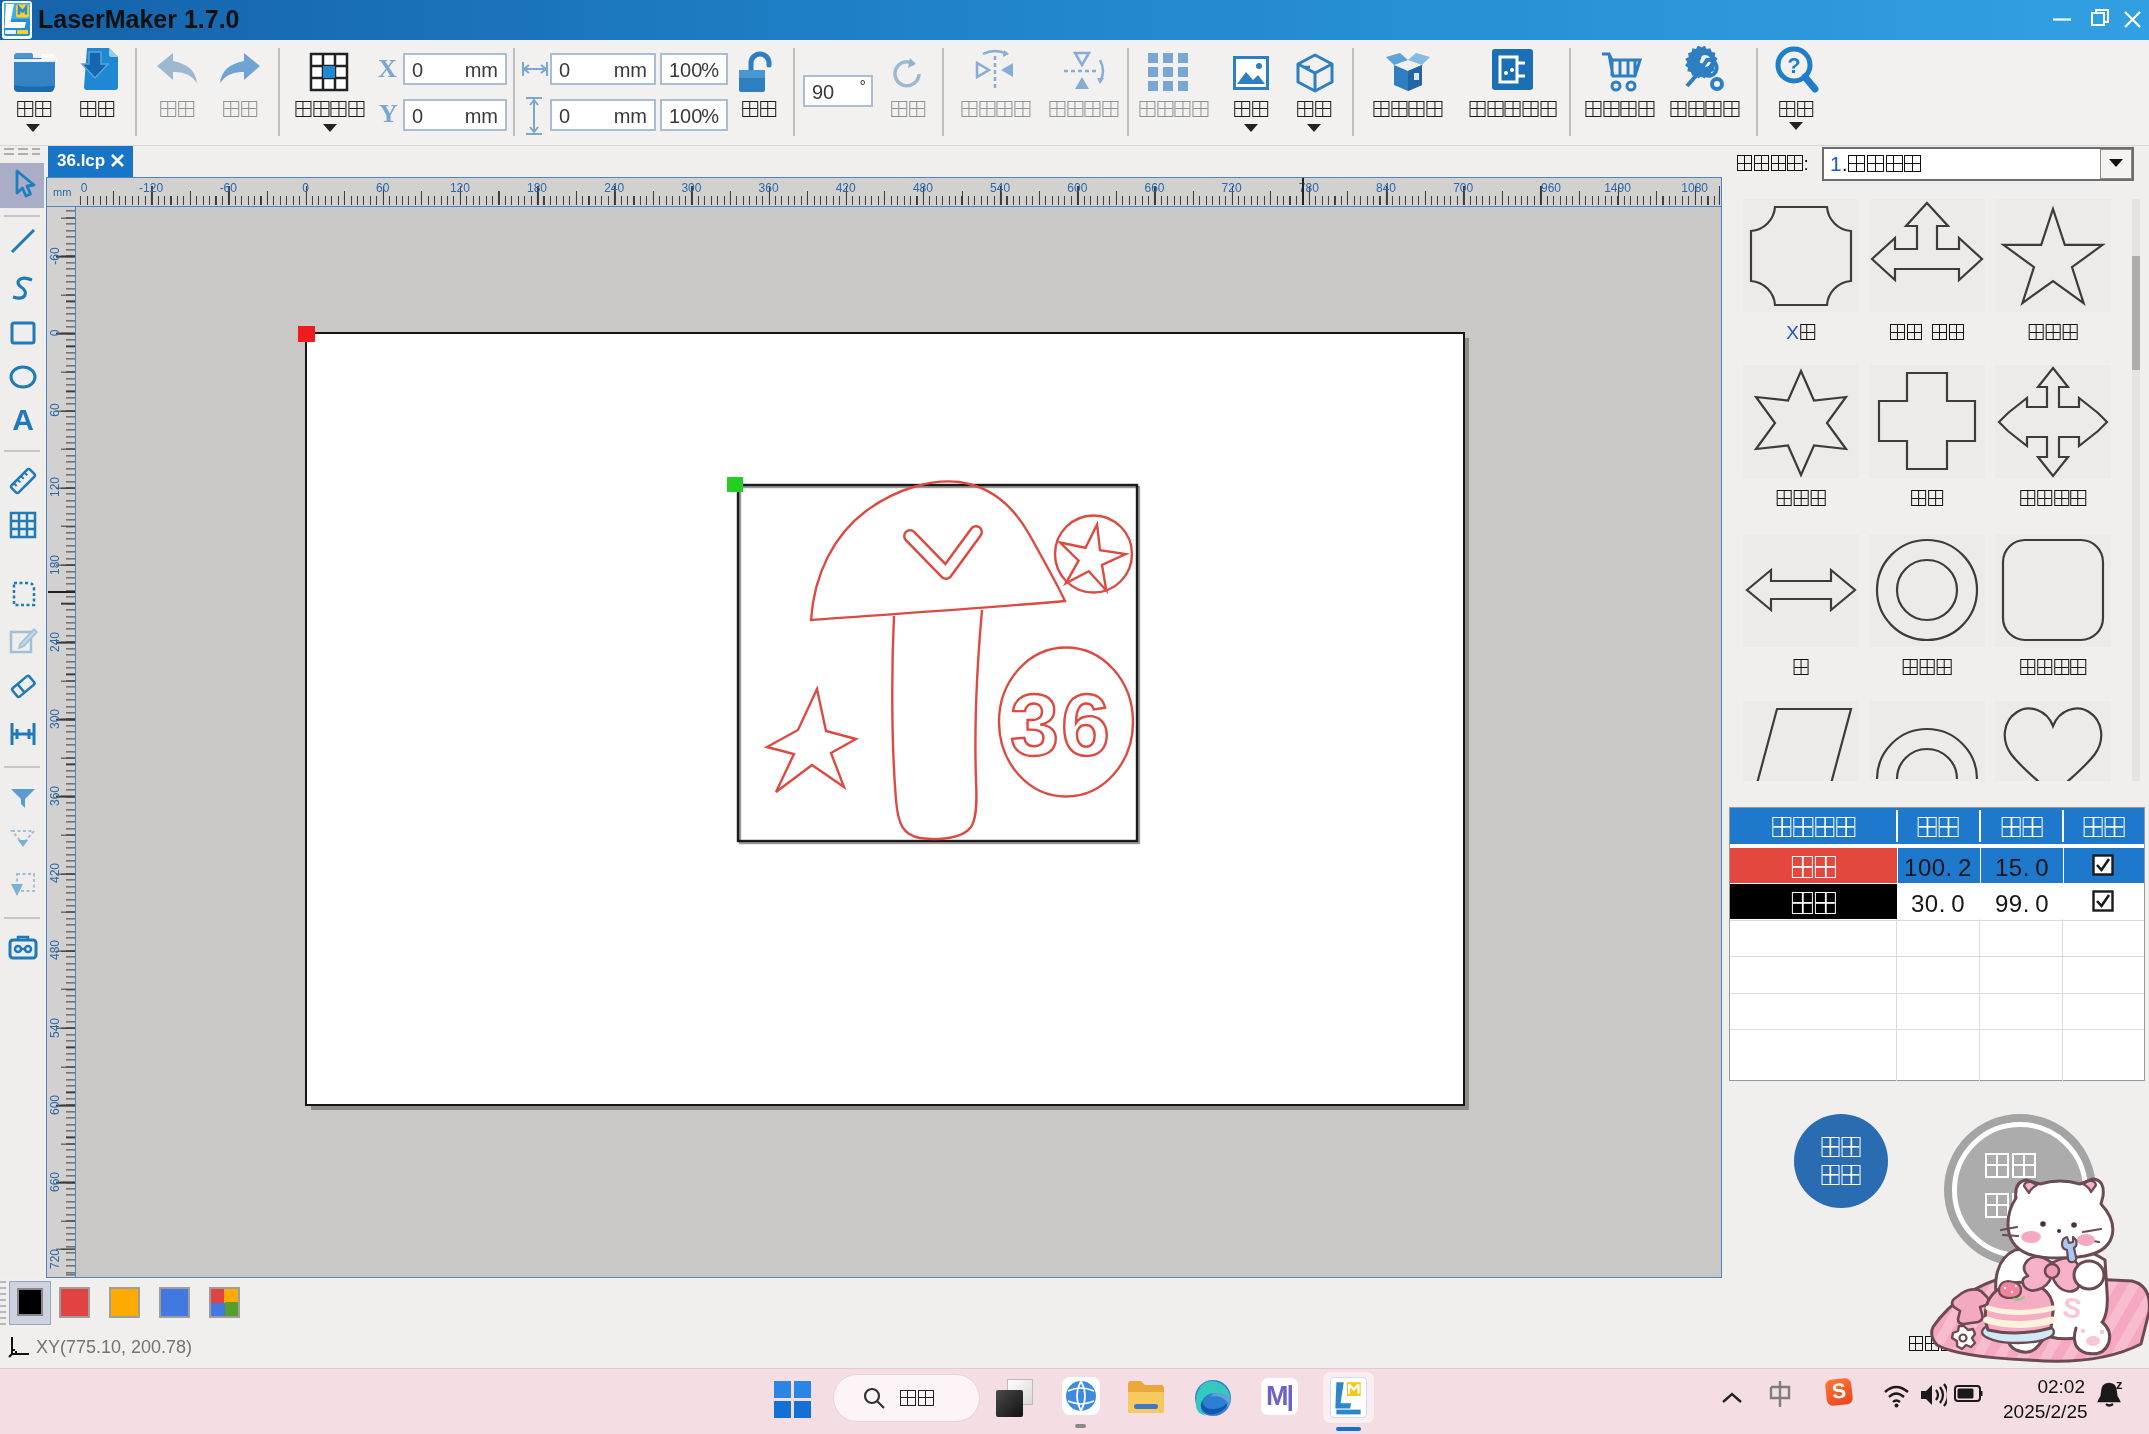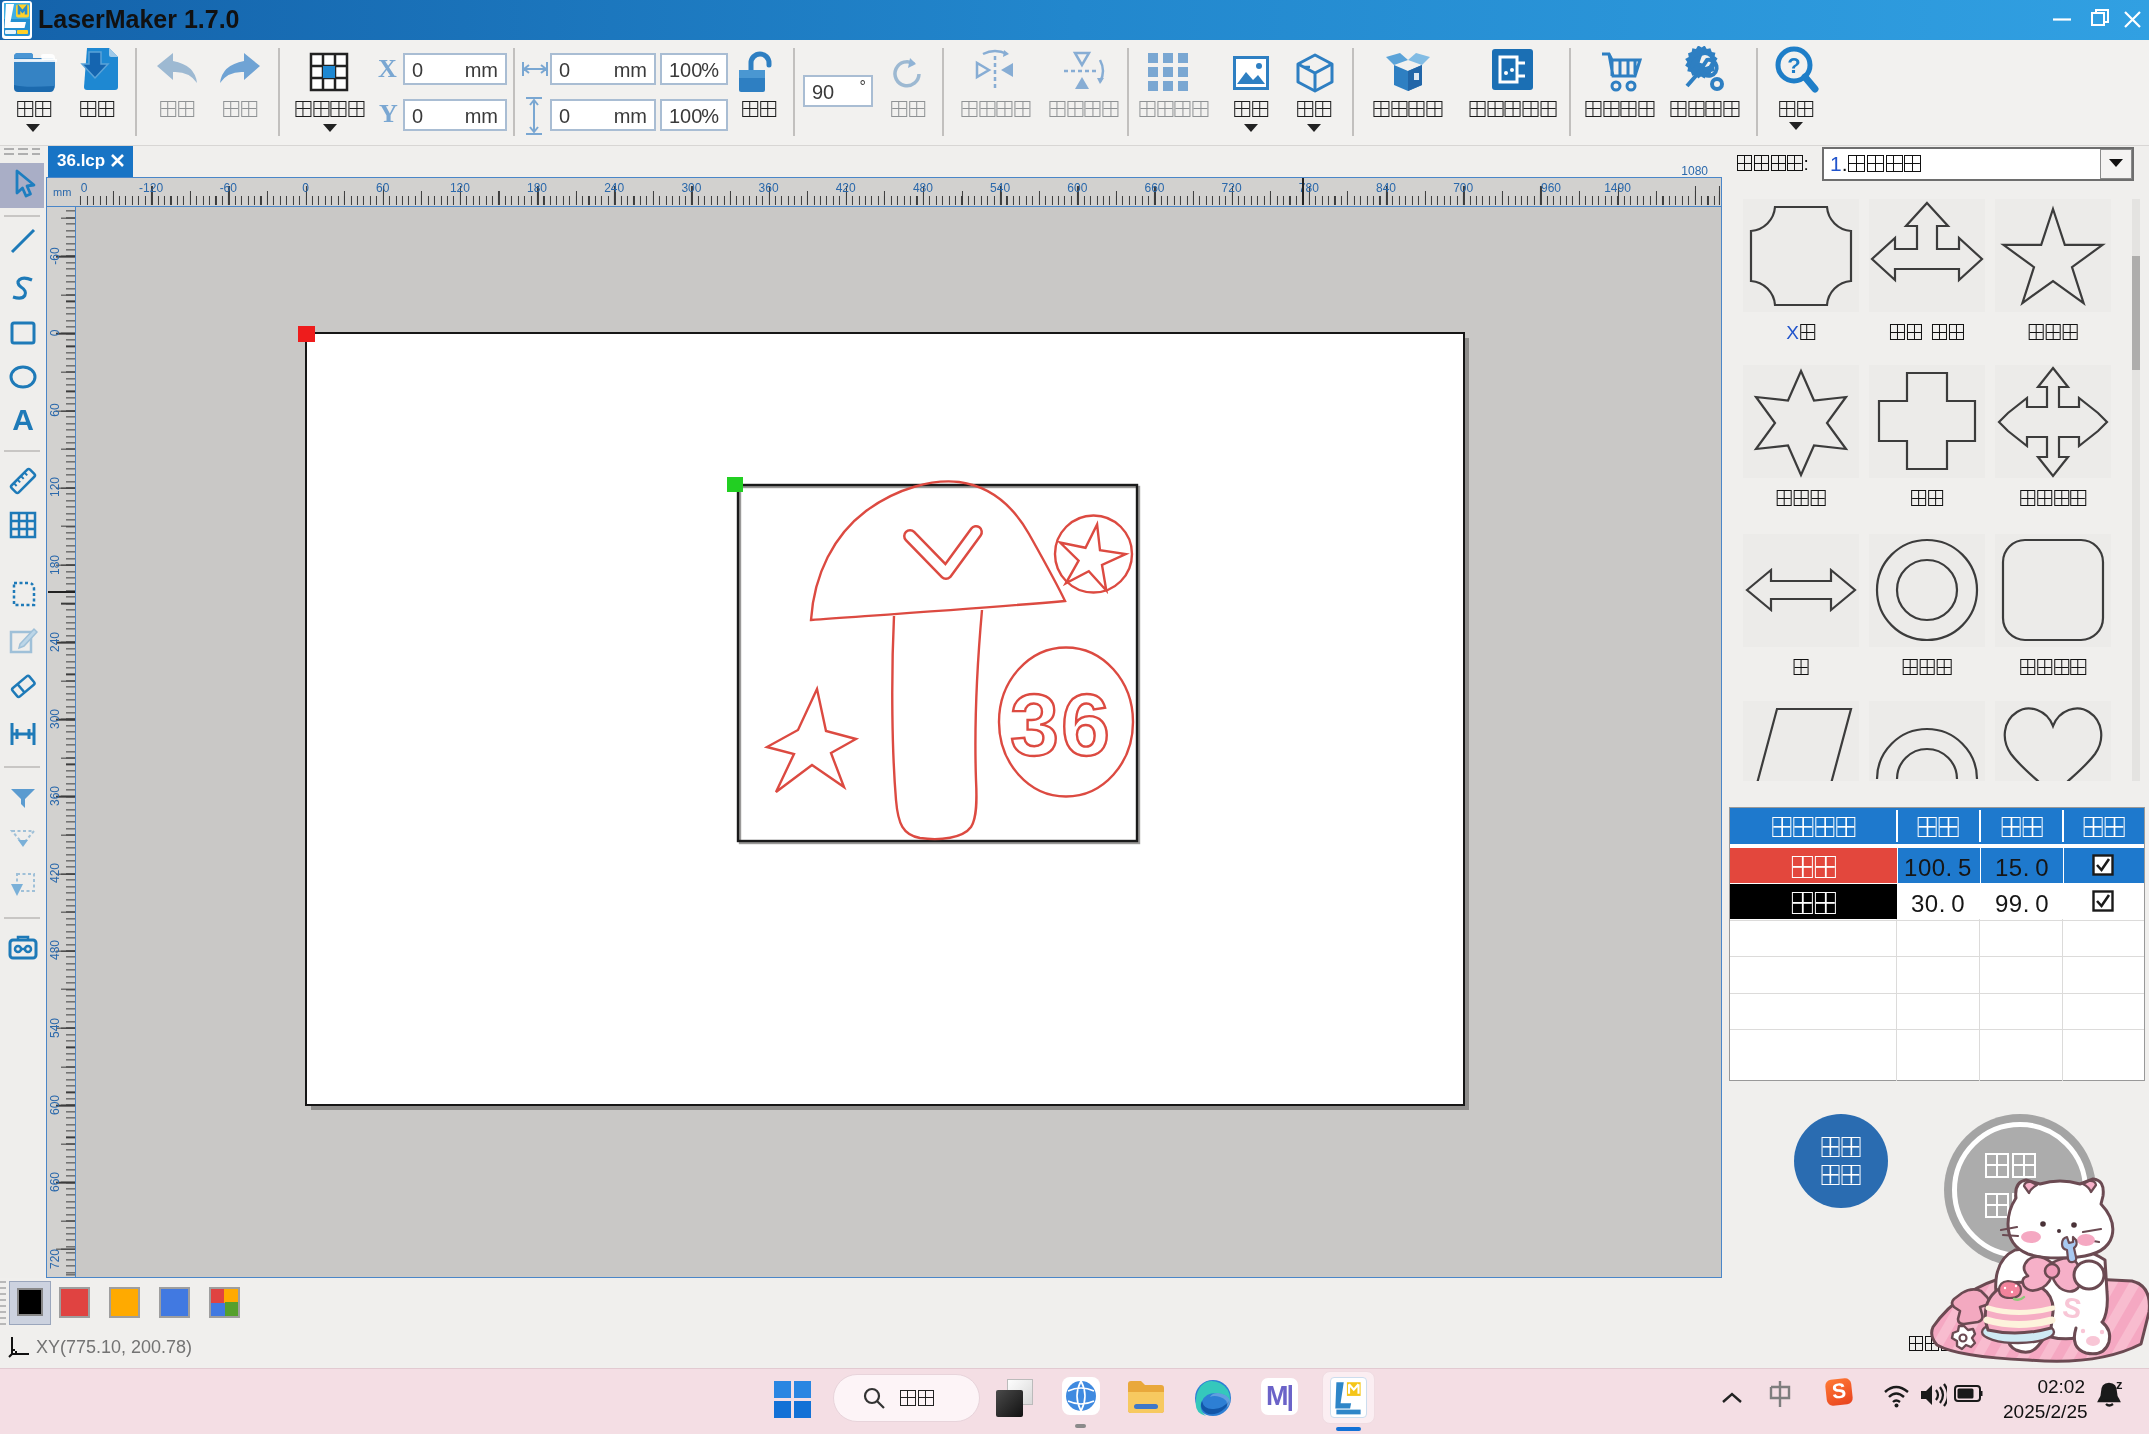--- a/index.html
+++ b/index.html
@@ -311,21 +311,21 @@
 <div class="rlab" style="left:922.9px;top:181px">480</div>
 <div class="rlab" style="left:1000.1px;top:181px">540</div>
 <div class="rlab" style="left:1077.3px;top:181px">600</div>
 <div class="rlab" style="left:1154.5px;top:181px">660</div>
 <div class="rlab" style="left:1231.6px;top:181px">720</div>
 <div class="rlab" style="left:1308.8px;top:181px">780</div>
 <div class="rlab" style="left:1386.0px;top:181px">840</div>
 <div class="rlab" style="left:1463.2px;top:181px">700</div>
 <div class="rlab" style="left:1551px;top:181px">960</div>
 <div class="rlab" style="left:1617.5px;top:181px">1490</div>
-<div class="rlab" style="left:1694.7px;top:164px">1080</div>
+<div class="rlab" style="left:1694.7px;top:181px">1080</div>
 <div class="vlab" style="left:55px;top:255.8px">-60</div>
 <div class="vlab" style="left:55px;top:333.0px">0</div>
 <div class="vlab" style="left:55px;top:410.2px">60</div>
 <div class="vlab" style="left:55px;top:487.4px">120</div>
 <div class="vlab" style="left:55px;top:564.5px">180</div>
 <div class="vlab" style="left:55px;top:641.7px">240</div>
 <div class="vlab" style="left:55px;top:718.9px">300</div>
 <div class="vlab" style="left:55px;top:796.1px">360</div>
 <div class="vlab" style="left:55px;top:873.2px">420</div>
 <div class="vlab" style="left:55px;top:950.4px">480</div>
@@ -435,21 +435,21 @@
 <div class="a" style="left:2022px;top:813px;transform:translateX(-50%);font-size:24px;color:#fff"><span class="k"><i></i><i></i></span></div>
 <div class="a" style="left:2104px;top:813px;transform:translateX(-50%);font-size:24px;color:#fff"><span class="k"><i></i><i></i></span></div>
 <div class="a" style="left:1896px;top:810px;width:2px;height:32px;background:#fff"></div>
 <div class="a" style="left:1979px;top:810px;width:2px;height:32px;background:#fff"></div>
 <div class="a" style="left:2062px;top:810px;width:2px;height:32px;background:#fff"></div>
 <div class="a" style="left:1730px;top:848px;width:167px;height:35px;background:#e3473d"></div>
 <div class="a" style="left:1814px;top:852px;transform:translateX(-50%);font-size:26px;color:#fff"><span class="k"><i></i><i></i></span></div>
 <div class="a" style="left:1898px;top:848px;width:82px;height:35px;background:#1e79cd"></div>
 <div class="a" style="left:1981px;top:848px;width:82px;height:35px;background:#1e79cd"></div>
 <div class="a" style="left:2064px;top:848px;width:80px;height:35px;background:#1e79cd"></div>
-<div class="a" style="left:1938px;top:854px;transform:translateX(-50%);font-size:24px;color:#161616;letter-spacing:0.5px">100. 5</div>
+<div class="a" style="left:1938px;top:854px;transform:translateX(-50%);font-size:24px;color:#161616;letter-spacing:0.5px">100. 2</div>
 <div class="a" style="left:2022px;top:854px;transform:translateX(-50%);font-size:24px;color:#161616;letter-spacing:0.5px">15. 0</div>
 <svg class="a" style="left:2092px;top:854px" width="22" height="22" viewBox="0 0 22 22">
 <rect x="1.5" y="1.5" width="19" height="19" fill="#fff" stroke="#1a1a1a" stroke-width="2.4"></rect>
 <path d="M5 11 l4.5 5 L17 5" fill="none" stroke="#1a1a1a" stroke-width="2.6"></path>
     </svg>
 <div class="a" style="left:1730px;top:884px;width:167px;height:35px;background:#000"></div>
 <div class="a" style="left:1814px;top:888px;transform:translateX(-50%);font-size:26px;color:#fff"><span class="k"><i></i><i></i></span></div>
 <div class="a" style="left:1938px;top:890px;transform:translateX(-50%);font-size:24px;color:#161616;letter-spacing:0.5px">30. 0</div>
 <div class="a" style="left:2022px;top:890px;transform:translateX(-50%);font-size:24px;color:#161616;letter-spacing:0.5px">99. 0</div>
 <svg class="a" style="left:2092px;top:890px" width="22" height="22" viewBox="0 0 22 22">

